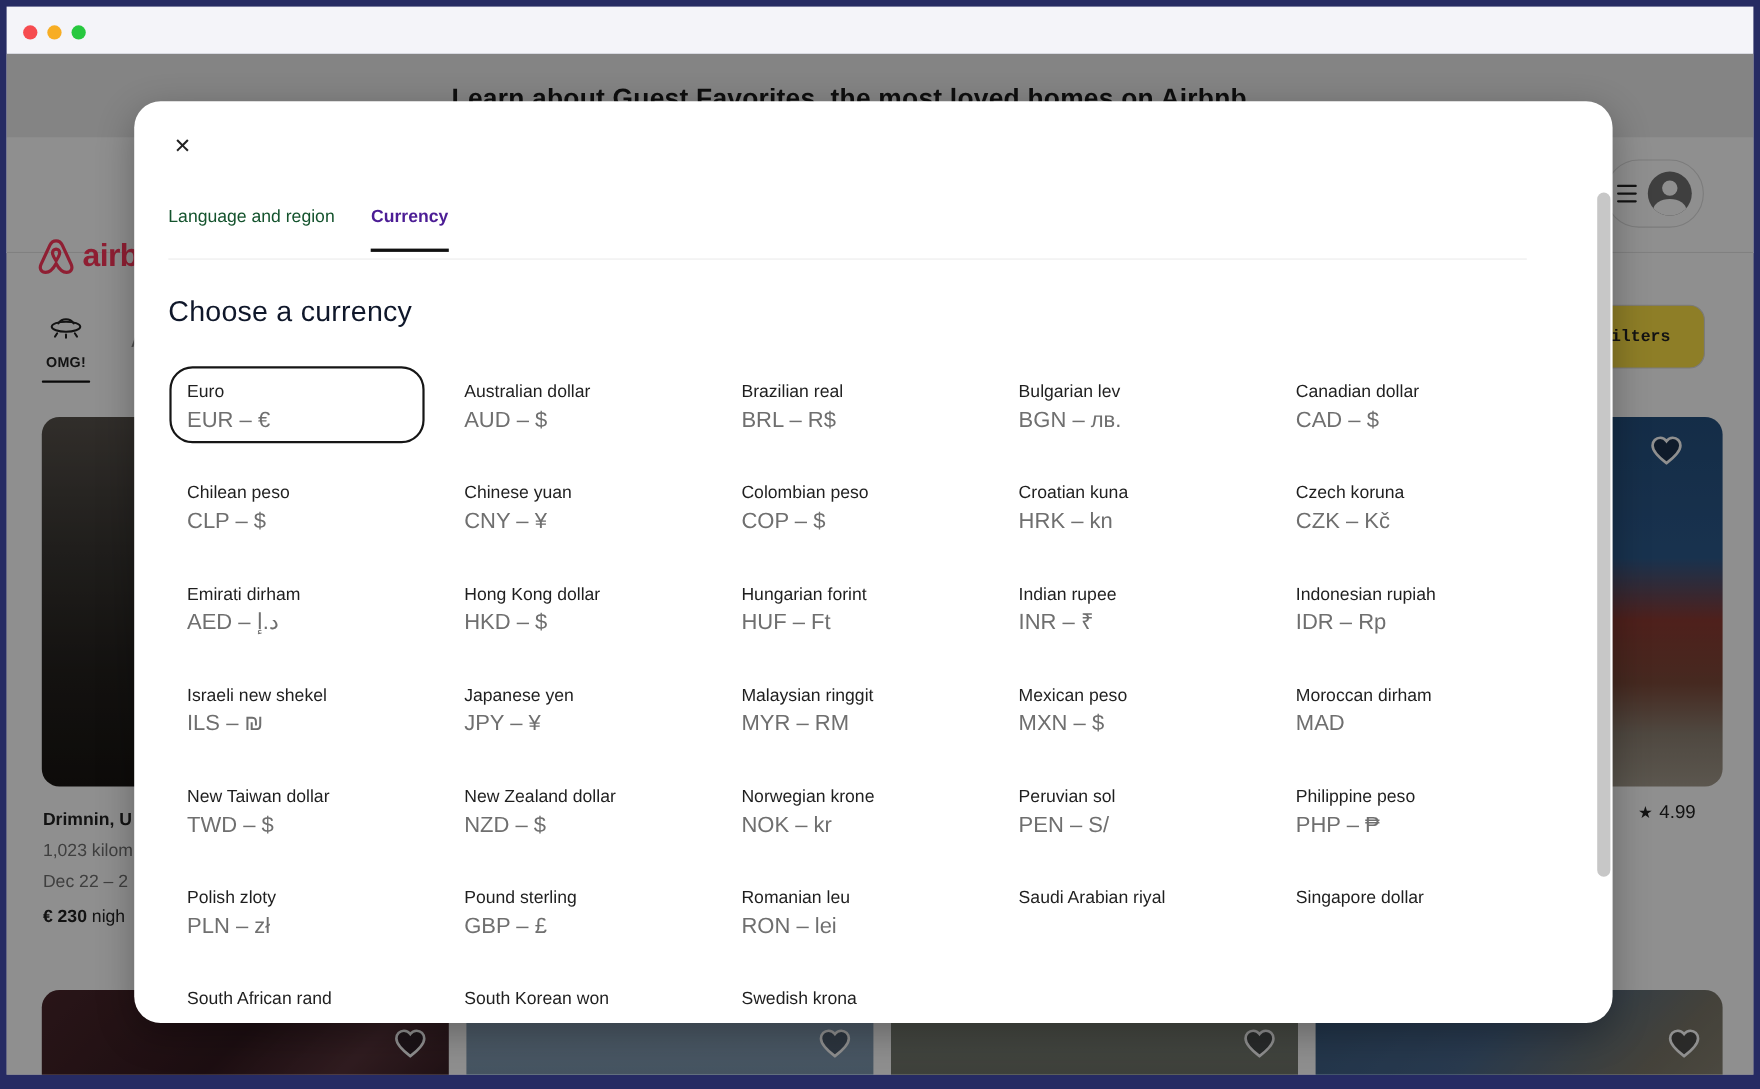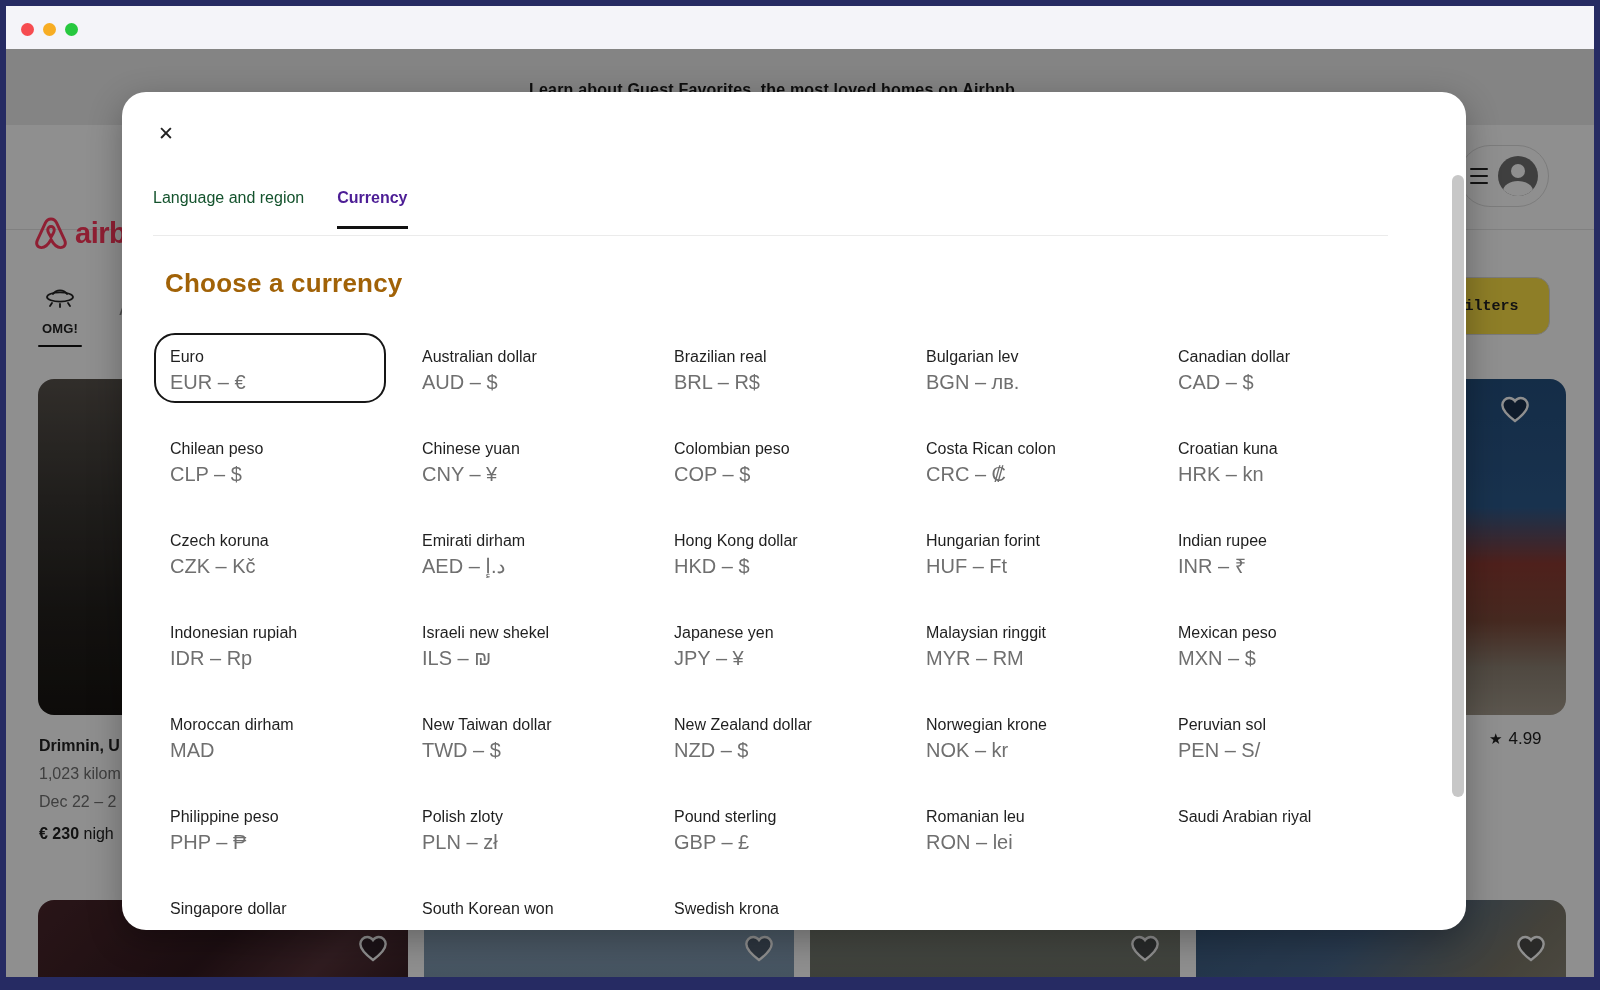--- a/index.html
+++ b/index.html
@@ -11,21 +11,21 @@
   .titlebar{ position:absolute; left:6px; top:6px; width:1588px; height:43px; background:#f4f4f9; }
   .tl{ position:absolute; top:17px; width:13px; height:13px; border-radius:50%; }
   .tl.red{ left:15px; background:#f64b50; }
   .tl.yellow{ left:37px; background:#f7ad24; }
   .tl.green{ left:59px; background:#27c83f; }
 
   
   .page{ position:absolute; left:6px; top:49px; width:1588px; height:928px; background:#fff; overflow:hidden; }
   .banner{ position:absolute; left:0; top:0; width:100%; height:76px; background:#ececec;
            display:flex; align-items:center; justify-content:center; padding-right:56px; padding-top:6px; }
-  .banner span{ font-size:16px; font-weight:700; color:#1a1a1a; letter-spacing:.2px;text-decoration:underline; }
+  .banner span{ font-size:24px; font-weight:700; color:#1a1a1a; letter-spacing:.2px;text-decoration:underline; }
 
   .header{ position:absolute; left:0; top:76px; width:100%; height:105px; background:#fff; border-bottom:1px solid #e4e4e4; }
   .logo{ position:absolute; left:27px; top:89px; display:flex; align-items:center; gap:6px; color:#FF385C; }
   .logo .word{ font-size:29px; font-weight:700; letter-spacing:-.5px; }
   .nav-pill{ position:absolute; right:45px; top:20px; width:90px; height:62px; border:1px solid #dddddd;
              border-radius:31px; background:#fff; display:flex; align-items:center; justify-content:flex-end;
              padding:0 10px; gap:10px; }
   .burger{ display:flex; flex-direction:column; gap:5px; }
   .burger i{ display:block; width:18px; height:2px; background:#222; border-radius:1px; }
   .avatar{ width:40px; height:40px; border-radius:50%; background:#717171; position:relative; overflow:hidden; flex:0 0 auto; }
@@ -71,21 +71,21 @@
   .modal{ position:absolute; left:122px; top:92px; width:1344px; height:838px; background:#fff;
           border-radius:24px; box-shadow:0 10px 34px rgba(0,0,0,.3); overflow:hidden; }
   .close-btn{ position:absolute; left:31px; top:28px; width:26px; height:26px; font-size:19px; color:#222;
               display:flex; align-items:center; justify-content:center; cursor:pointer; border-radius:50%; }
   .tabs{ position:absolute; left:31px; top:97px; display:flex; gap:33px; }
   .tab{ font-size:16px; padding-bottom:22px; position:relative; cursor:pointer; }
   .tab.inactive{ color:#14532d; font-weight:400; }
   .tab.active{ color:#4c1d95; font-weight:700; }
   .tab.active::after{ content:""; position:absolute; left:0; right:0; bottom:0; height:3px; background:#111; }
   .tabs-divider{ position:absolute; left:31px; top:143px; width:1235px; height:1px; background:#ebebeb; }
-  .modal-heading{ position:absolute; left:31px; top:176px; font-size:26px; font-weight:700; color:#a16207; letter-spacing:.2px;margin-left:12px; }
+  .modal-heading{ position:absolute; left:31px; top:176px; font-size:26px; font-weight:400; color:#0f172a; letter-spacing:.2px; }
 
   .currency-grid{ position:absolute; left:32px; top:241px; display:grid;
                   grid-template-columns:repeat(5,252px); grid-auto-rows:92px; }
   .cell{ width:232px; height:70px; padding:12px 16px; border-radius:21px; cursor:pointer; }
   .cell .nm{ font-size:16px; color:#1f1f1f; line-height:24px; }
   .cell .cd{ font-size:20px; color:#6f6f6f; line-height:22px; margin-top:2px; }
   .cell.selected{ border:2px solid #161616; padding:10px 14px; }
 
   .scroll-thumb{ position:absolute; left:1330px; top:83px; width:12px; height:622px;
                  background:#c7c7c7; border-radius:6px; }
@@ -233,24 +233,20 @@
         </div>
         <div class="cell">
           <div class="nm">Chinese yuan</div>
           <div class="cd">CNY – ¥</div>
         </div>
         <div class="cell">
           <div class="nm">Colombian peso</div>
           <div class="cd">COP – $</div>
         </div>
         <div class="cell">
-          <div class="nm">Costa Rican colon</div>
-          <div class="cd">CRC – ₡</div>
-        </div>
-        <div class="cell">
           <div class="nm">Croatian kuna</div>
           <div class="cd">HRK – kn</div>
         </div>
         <div class="cell">
           <div class="nm">Czech koruna</div>
           <div class="cd">CZK – Kč</div>
         </div>
         <div class="cell">
           <div class="nm">Emirati dirham</div>
           <div class="cd">AED – د.إ</div>
@@ -325,20 +321,24 @@
         </div>
         <div class="cell">
           <div class="nm">Saudi Arabian riyal</div>
           <div class="cd"></div>
         </div>
         <div class="cell">
           <div class="nm">Singapore dollar</div>
           <div class="cd"></div>
         </div>
         <div class="cell">
+          <div class="nm">South African rand</div>
+          <div class="cd"></div>
+        </div>
+        <div class="cell">
           <div class="nm">South Korean won</div>
           <div class="cd"></div>
         </div>
         <div class="cell">
           <div class="nm">Swedish krona</div>
           <div class="cd"></div>
         </div>
       </div>
 
     <div class="scroll-thumb"></div>

